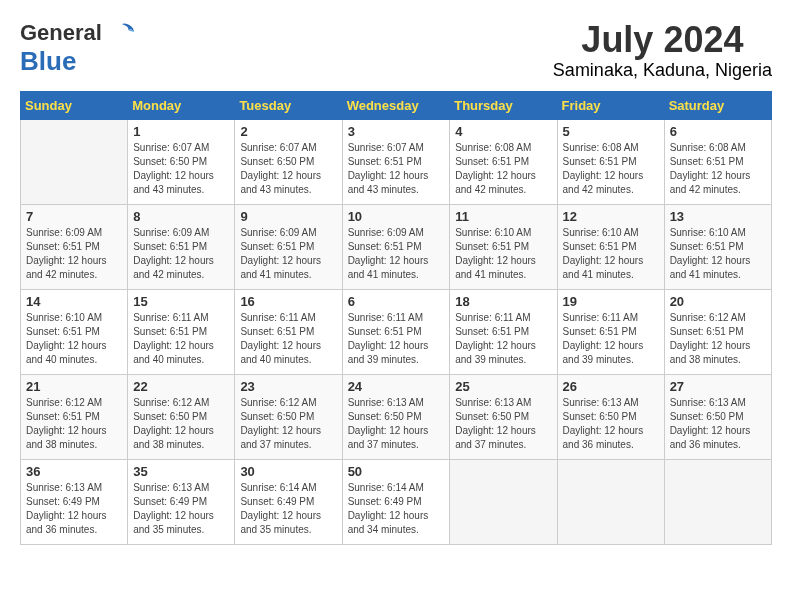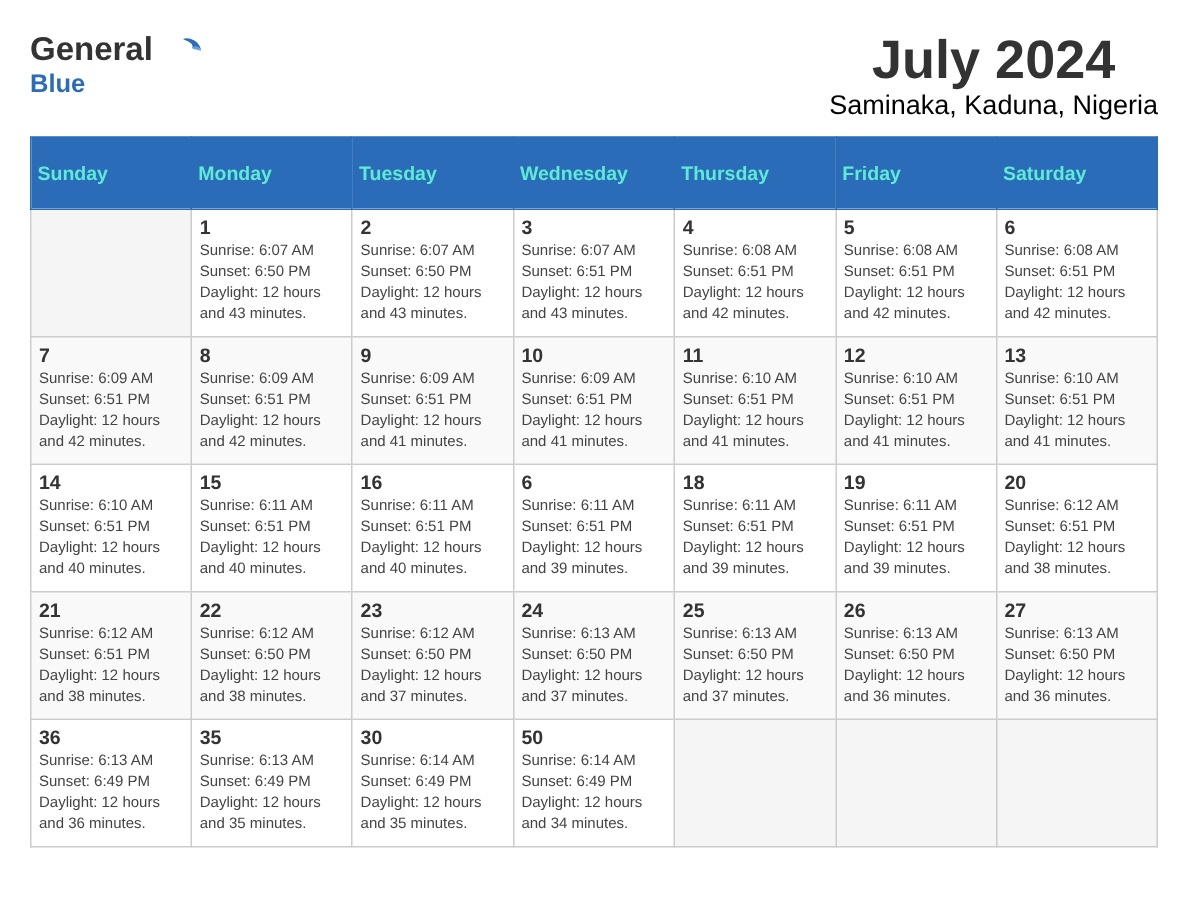--- a/index.html
+++ b/index.html
@@ -16,21 +16,21 @@
       align-items: flex-start;
       margin-bottom: 10px;
     }
     .logo {
       display: flex;
       flex-direction: column;
       align-items: flex-start;
     }
     .logo-row {
       display: flex;
-      align-items: flex-end;
+      align-items: center;
       gap: 4px;
     }
     .title-block {
       text-align: right;
     }
     .title-block h1 {
       font-size: 36px;
       font-weight: bold;
       color: #333;
       line-height: 1.1;
@@ -41,24 +41,24 @@
       font-weight: normal;
       color: #000000;
     }
     .calendar {
       width: 100%;
       border-collapse: collapse;
       border: 1px solid #ccc;
     }
     .calendar th {
       background-color: #2b6cb8;
-      color: #5eead4;
+      color: #fde047;
       font-size: 13px;
       font-weight: bold;
-      padding: 16px 4px;
+      padding: 6px 4px;
       text-align: left;
       border: 1px solid #2b6cb8;
     }
     .calendar td {
       vertical-align: top;
       padding: 4px 5px;
       border: 1px solid #ccc;
       font-size: 10.5px;
       color: #333;
       width: 108px;
@@ -92,21 +92,21 @@
 <div class="header">
   <div class="logo">
     <div class="logo-row">
       <span style="font-size:22px;font-weight:bold;color:#333;">General</span>
       <svg width="28" height="22" viewBox="0 0 28 22" style="margin-left:2px;">
         <path d="M14 2 C18 0, 26 4, 26 10 C26 8, 22 6, 20 8 C22 5, 16 3, 14 2Z" fill="#2b6cb8"></path>
         <path d="M20 8 C22 6, 26 8, 26 10 C24 9, 21 9, 20 8Z" fill="#5ba3e0"></path>
       </svg>
     </div>
     <div>
-      <span style="font-size:17px;font-weight:bold;color:#2b6cb8;">Blue</span>
+      <span style="font-size:26px;font-weight:bold;color:#2b6cb8;">Blue</span>
     </div>
   </div>
   <div class="title-block">
     <h1>July 2024</h1>
     <h2>Saminaka, Kaduna, Nigeria</h2>
   </div>
 </div>
 
 <table class="calendar">
   <thead>

